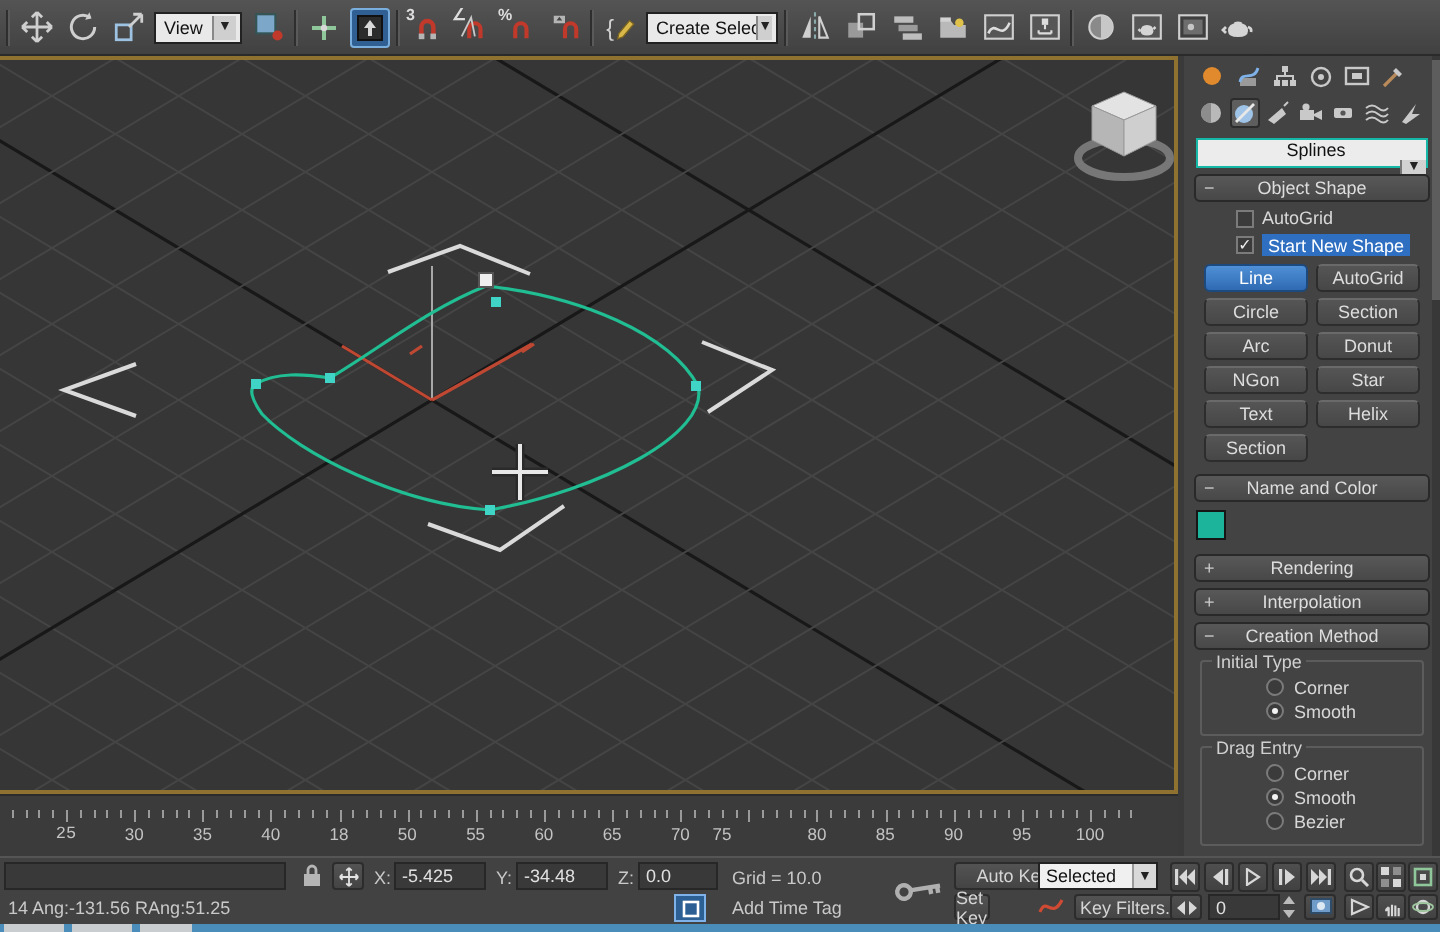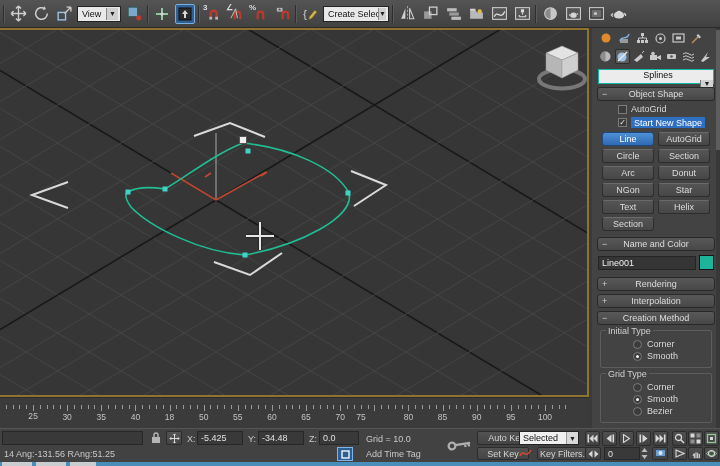--- a/index.html
+++ b/index.html
@@ -50,21 +50,21 @@
     border-top-color:#6a6a6a;border-radius:3px;color:#ddd;display:flex;align-items:center;
     justify-content:center;font-size:9px;}
   .sbtn.active{background:linear-gradient(#4f90d6,#2f6ab2);color:#fff;border-color:#1d4a7e;}
   .namerow{display:flex;gap:3px;margin:4px 6px 0 6px;align-items:center;}
   .namefield{flex:1;height:12px;background:#353535;border:1px solid #242424;color:#eee;
     display:flex;align-items:center;padding-left:3px;}
   .swatch{width:13px;height:13px;border:1px solid #161616;}
   .groupbox{margin:5px 8px 0 8px;border:1px solid #5c5c5c;border-radius:2px;position:relative;
     padding:6px 4px 4px 4px;}
   .groupbox .glabel{position:absolute;top:-5px;left:5px;background:#434343;padding:0 2px;color:#d0d0d0;}
-  .radiorow{display:flex;align-items:flex-end;gap:5px;margin:2px 0 2px 28px;}
+  .radiorow{display:flex;align-items:flex-start;gap:5px;margin:2px 0 2px 28px;}
   .radio{width:9px;height:9px;border-radius:50%;background:#3b3b3b;border:1px solid #7b7b7b;
     box-sizing:border-box;position:relative;}
   .radio.sel::after{content:"";position:absolute;left:2px;top:2px;width:3px;height:3px;
     border-radius:50%;background:#f2f2f2;}
   
   #timeline{position:absolute;left:0;top:397px;width:589px;height:31px;background:#3b3b3b;
     border-top:1px solid #2c2c2c;overflow:hidden;}
   .tick{position:absolute;width:1px;background:#9a9a9a;top:7px;}
   .ticklabel{position:absolute;top:14px;font-size:8.5px;color:#c3c3c3;transform:translateX(-50%);}
   
@@ -442,21 +442,20 @@
       <div class="sbtn">Text</div>
       <div class="sbtn">Helix</div>
       <div class="sbtn">Section</div>
     </div>
 
     <div class="rollout" style="margin-top:6px">
       <span class="pm">−</span>
       <span class="rtitle">Name and Color</span>
     </div>
     <div class="namerow">
-      <div class="namefield">Line001</div>
       <div class="swatch" style="background:#1db49c"></div>
     </div>
 
     <div class="rollout" style="margin-top:7px">
       <span class="pm">+</span>
       <span class="rtitle">Rendering</span>
     </div>
     <div class="rollout">
       <span class="pm">+</span>
       <span class="rtitle">Interpolation</span>
@@ -472,21 +471,21 @@
         <span class="radio"></span>
         <span>Corner</span>
       </div>
       <div class="radiorow">
         <span class="radio sel"></span>
         <span>Smooth</span>
       </div>
     </div>
 
     <div class="groupbox">
-      <span class="glabel">Grid Type</span>
+      <span class="glabel">Drag Entry</span>
       <div class="radiorow">
         <span class="radio"></span>
         <span>Corner</span>
       </div>
       <div class="radiorow">
         <span class="radio sel"></span>
         <span>Smooth</span>
       </div>
       <div class="radiorow">
         <span class="radio"></span>
@@ -635,21 +634,21 @@
     </div>
     <span class="sb" style="left:366px;top:20px">Add Time Tag</span>
 
     <div class="sb" style="left:446px;top:8px">
       <svg width="26" height="18" viewBox="0 0 26 18">
           <circle cx="6" cy="9" r="3.4" fill="none" stroke="#b0b0b0" stroke-width="2.2" transform="rotate(-15 6 9)"></circle>
           <path d="M9 8.2L24 5.8M19 6.6l.6 3.4M22.5 6l.6 3.4" stroke="#b0b0b0" stroke-width="2.2" fill="none"></path>
         </svg>
     </div>
     <div class="sb sbtn2" style="left:477px;top:2px;width:59px;height:14px">Auto Key</div>
-    <div class="sb sbtn2" style="left:477px;top:18px;width:52px;height:13px">Set Key</div>
+    <div class="sb sbtn2" style="left:477px;top:18px;width:18px;height:13px">Set Key</div>
     <div class="sb whitedrop" style="left:519px;top:2px;width:60px;height:14px">
       <span>Selected</span>
       <span class="arr">▼</span>
     </div>
     <div class="sb" style="left:519px;top:18px">
       <svg width="14" height="13" viewBox="0 0 14 13">
           <path d="M1 9C4 1 7 13 12 3" stroke="#cf4a33" stroke-width="1.6" fill="none"></path>
         </svg>
     </div>
     <div class="sb sbtn2" style="left:537px;top:18px;width:56px;height:13px">Key Filters...</div>

